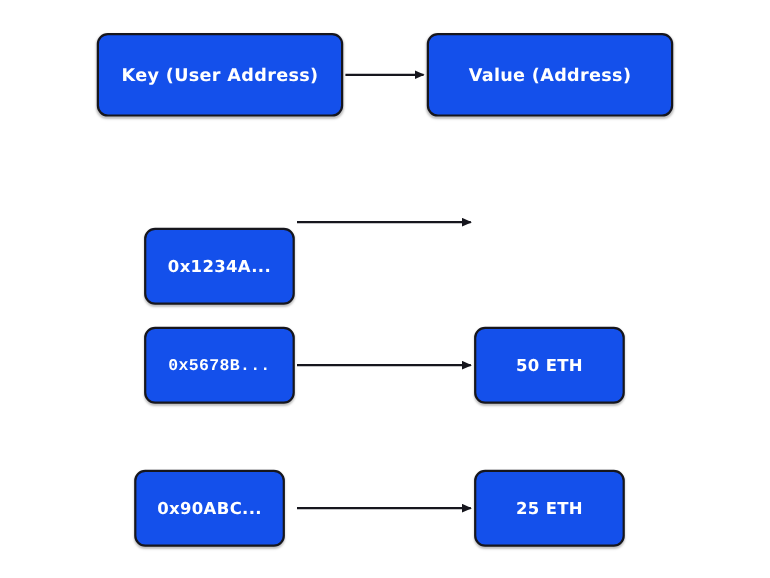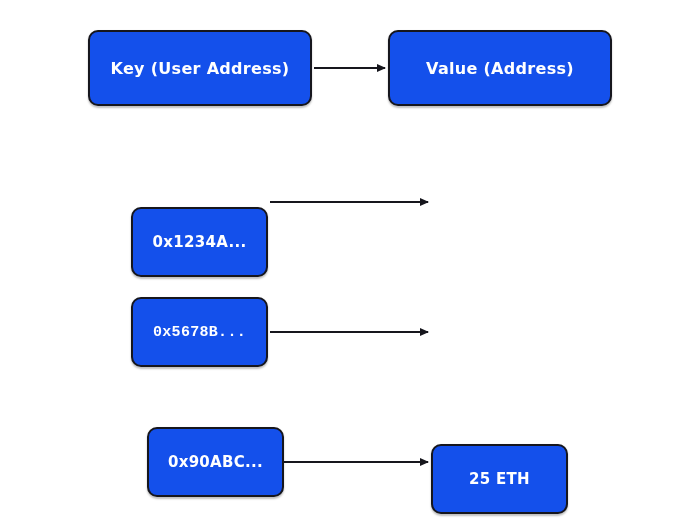--- a/index.html
+++ b/index.html
@@ -47,22 +47,22 @@
     font-size: 15px;
   }
   
   .hdr-key   { left: 88px;  top: 30px; }
   .hdr-value { left: 388px; top: 30px; }
   
   .r0.key   { left: 131px; top: 167px; margin-top: 40px; }
   .r0.value { left: 431px; top: 167px; }
   .r1.key   { left: 131px; top: 297px; font-family: Liberation Mono, monospace; }
   .r1.value { left: 431px; top: 297px; }
-  .r2.key   { left: 147px; top: 427px; }
-  .r2.value { left: 431px; top: 444px; }
+  .r2.key   { left: 122px; top: 427px; }
+  .r2.value { left: 431px; top: 427px; }
 </style>
 </head>
 <body>
 
 <div class="canvas">
 
   <svg class="arrows" width="700" height="525" viewBox="0 0 700 525">
     <defs>
       <marker id="ah" markerWidth="10" markerHeight="10" refX="8" refY="4" orient="auto" markerUnits="userSpaceOnUse">
         <path d="M0,0 L9,4 L0,8 Z" fill="#16161d"></path>
@@ -81,20 +81,23 @@
     <span>Value (Address)</span>
   </div>
 
   <div class="box small r0 key">
     <span>0x1234A...</span>
   </div>
 
   <div class="box small r1 key">
     <span>0x5678B...</span>
   </div>
+  <div class="box small r1 value">
+    <span>50 ETH</span>
+  </div>
 
   <div class="box small r2 key">
     <span>0x90ABC...</span>
   </div>
   <div class="box small r2 value">
     <span>25 ETH</span>
   </div>
 
 </div>
 

